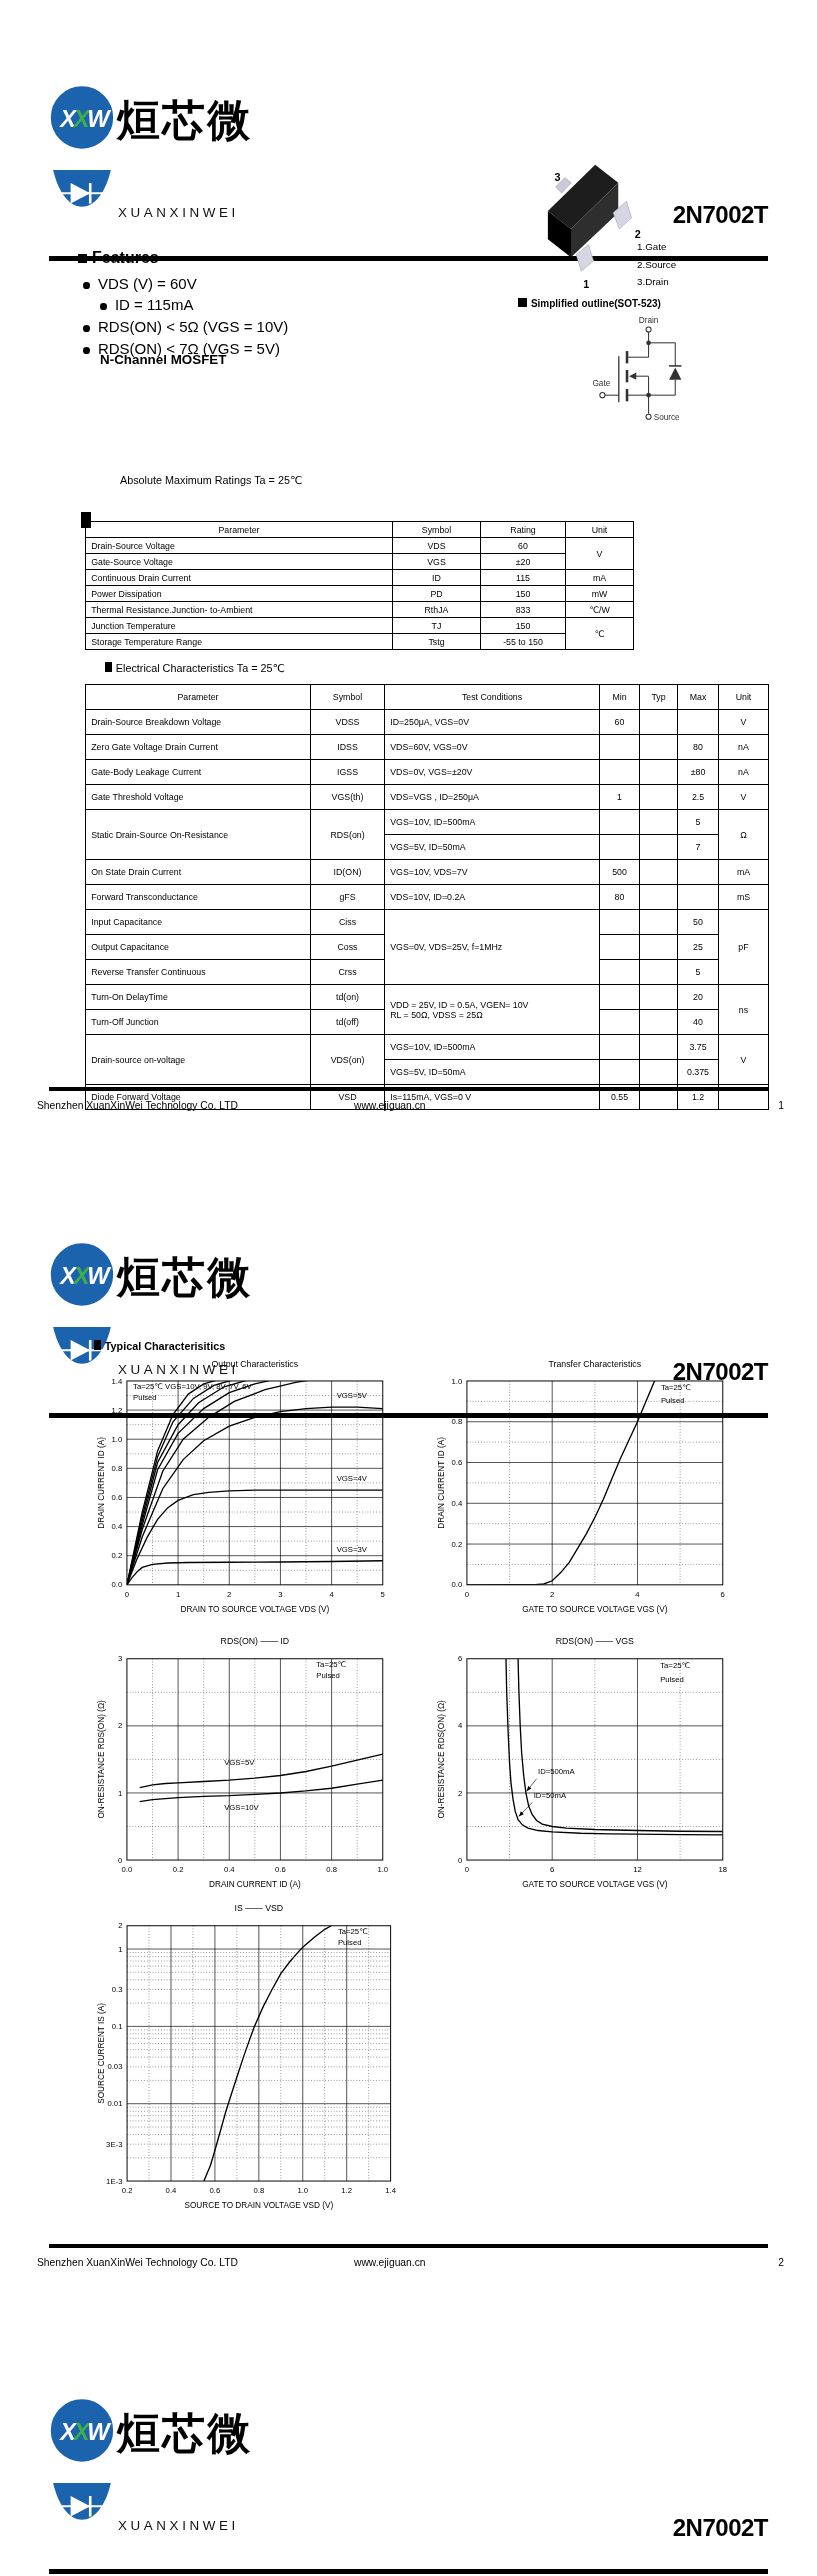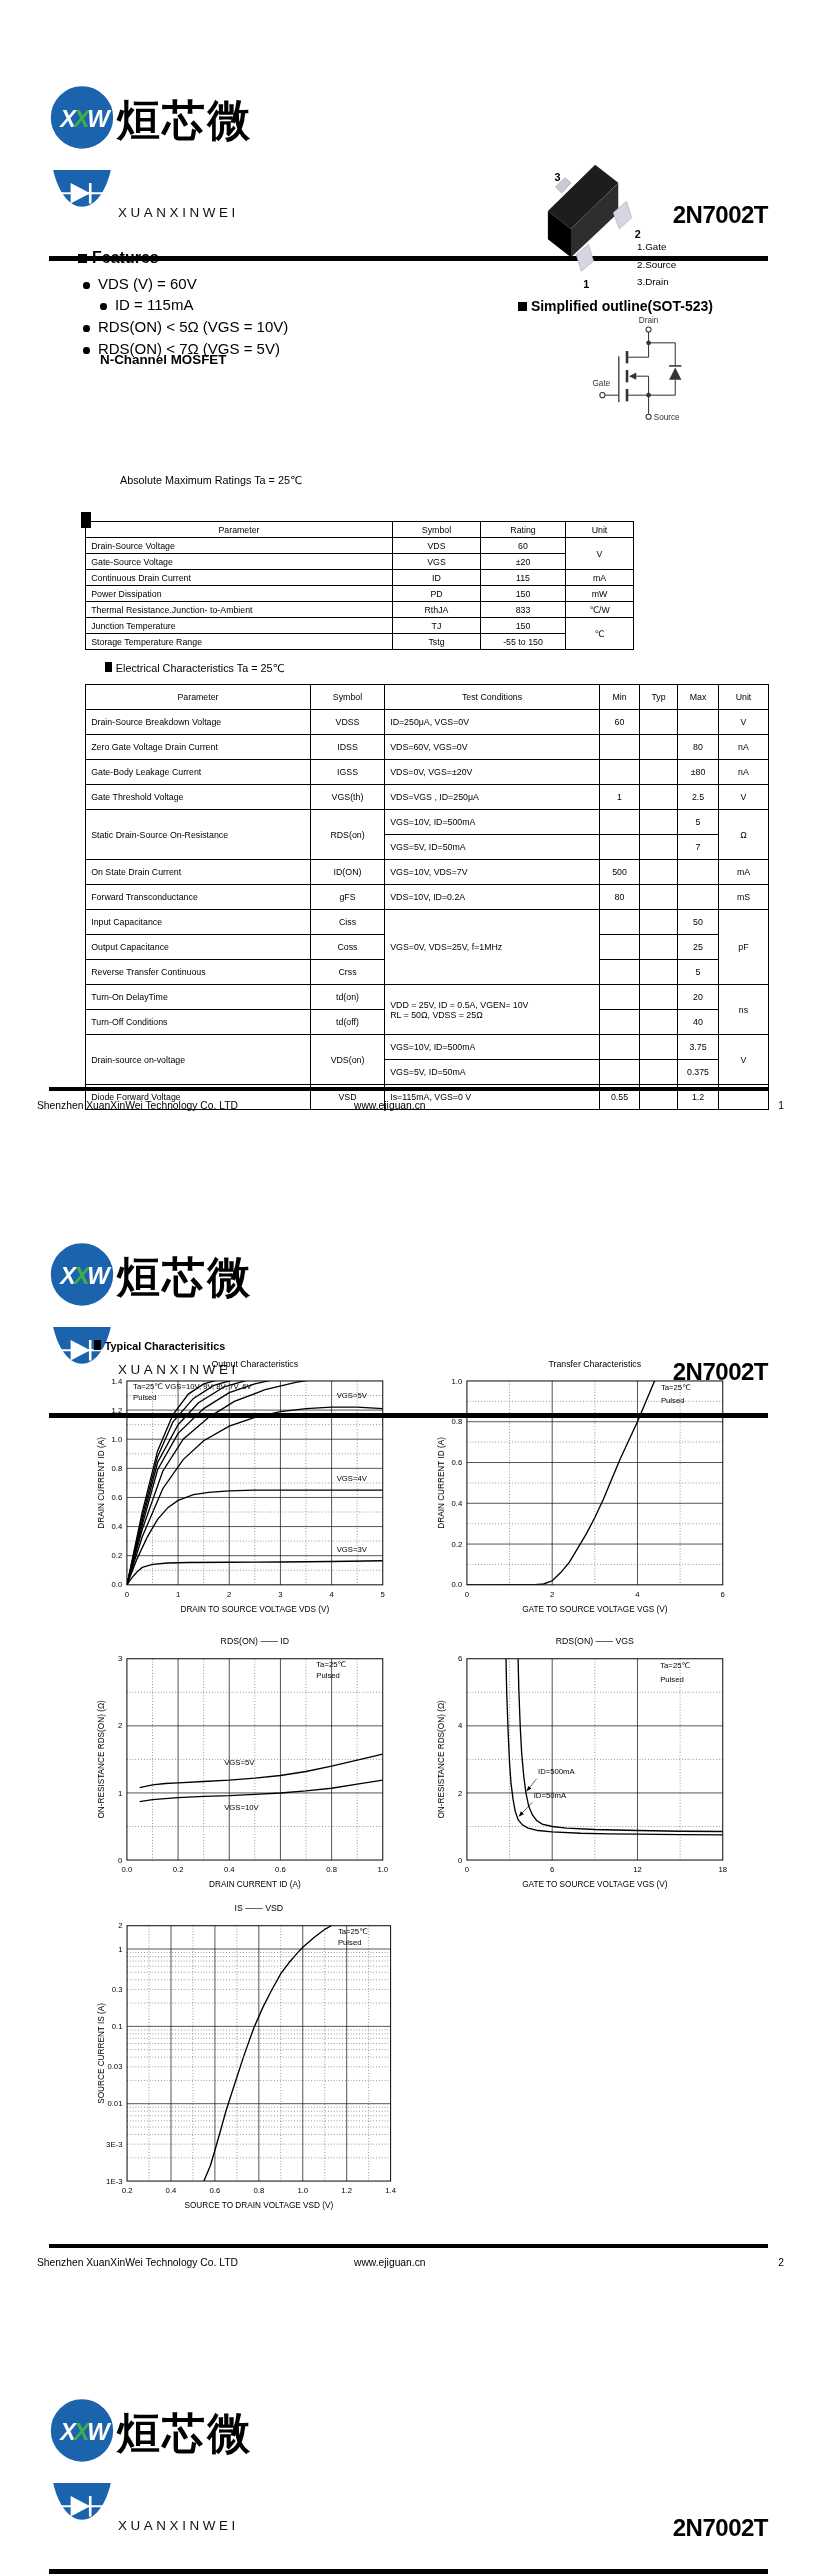--- a/index.html
+++ b/index.html
@@ -64,21 +64,21 @@
       <text x="36" y="56" font-size="21" font-weight="bold">3</text>
       <text x="192" y="168" font-size="21" font-weight="bold">2</text>
       <text x="92" y="264" font-size="21" font-weight="bold">1</text>
     </svg>
   </div>
   <div class="abs legend" style="left:637px;top:238px;">
     <div>1.Gate</div>
     <div>2.Source</div>
     <div>3.Drain</div>
   </div>
-  <div class="abs h-bold" style="left:518px;top:298px;font-size:14px;">
+  <div class="abs h-bold" style="left:518px;top:298px;font-size:10px;">
     <span class="sq" style="width:8.8px;height:8.8px;margin-right:4.1px;"></span><span>Simplified outline(SOT-523)</span>
   </div>
 
   <div class="abs" style="left:587px;top:316px;">
     <svg width="118" height="126" viewBox="0 0 230 245" stroke="#333" fill="none" stroke-width="2">
       <text x="120" y="14" font-size="16" fill="#333" stroke="none" text-anchor="middle">Drain</text>
       <circle cx="120" cy="26" r="5"></circle>
       <line x1="120" y1="31" x2="120" y2="52"></line>
       <circle cx="120" cy="52" r="3.5" fill="#333"></circle>
       <line x1="120" y1="52" x2="120" y2="80"></line>
@@ -287,21 +287,21 @@
       <td class="l" rowspan="2">
         <div>VDD = 25V, ID = 0.5A, VGEN= 10V</div>
         <div>RL = 50Ω, VDSS = 25Ω</div>
       </td>
       <td></td>
       <td></td>
       <td>20</td>
       <td rowspan="2">ns</td>
     </tr>
     <tr style="height:25px">
-      <td class="l">Turn-Off Conditions</td>
+      <td class="l">Turn-Off Junction</td>
       <td>td(off)</td>
       <td></td>
       <td></td>
       <td>40</td>
     </tr>
     <tr style="height:25px">
       <td class="l" rowspan="2">Drain-source on-voltage</td>
       <td rowspan="2">VDS(on)</td>
       <td class="l">VGS=10V,  ID=500mA</td>
       <td></td>

